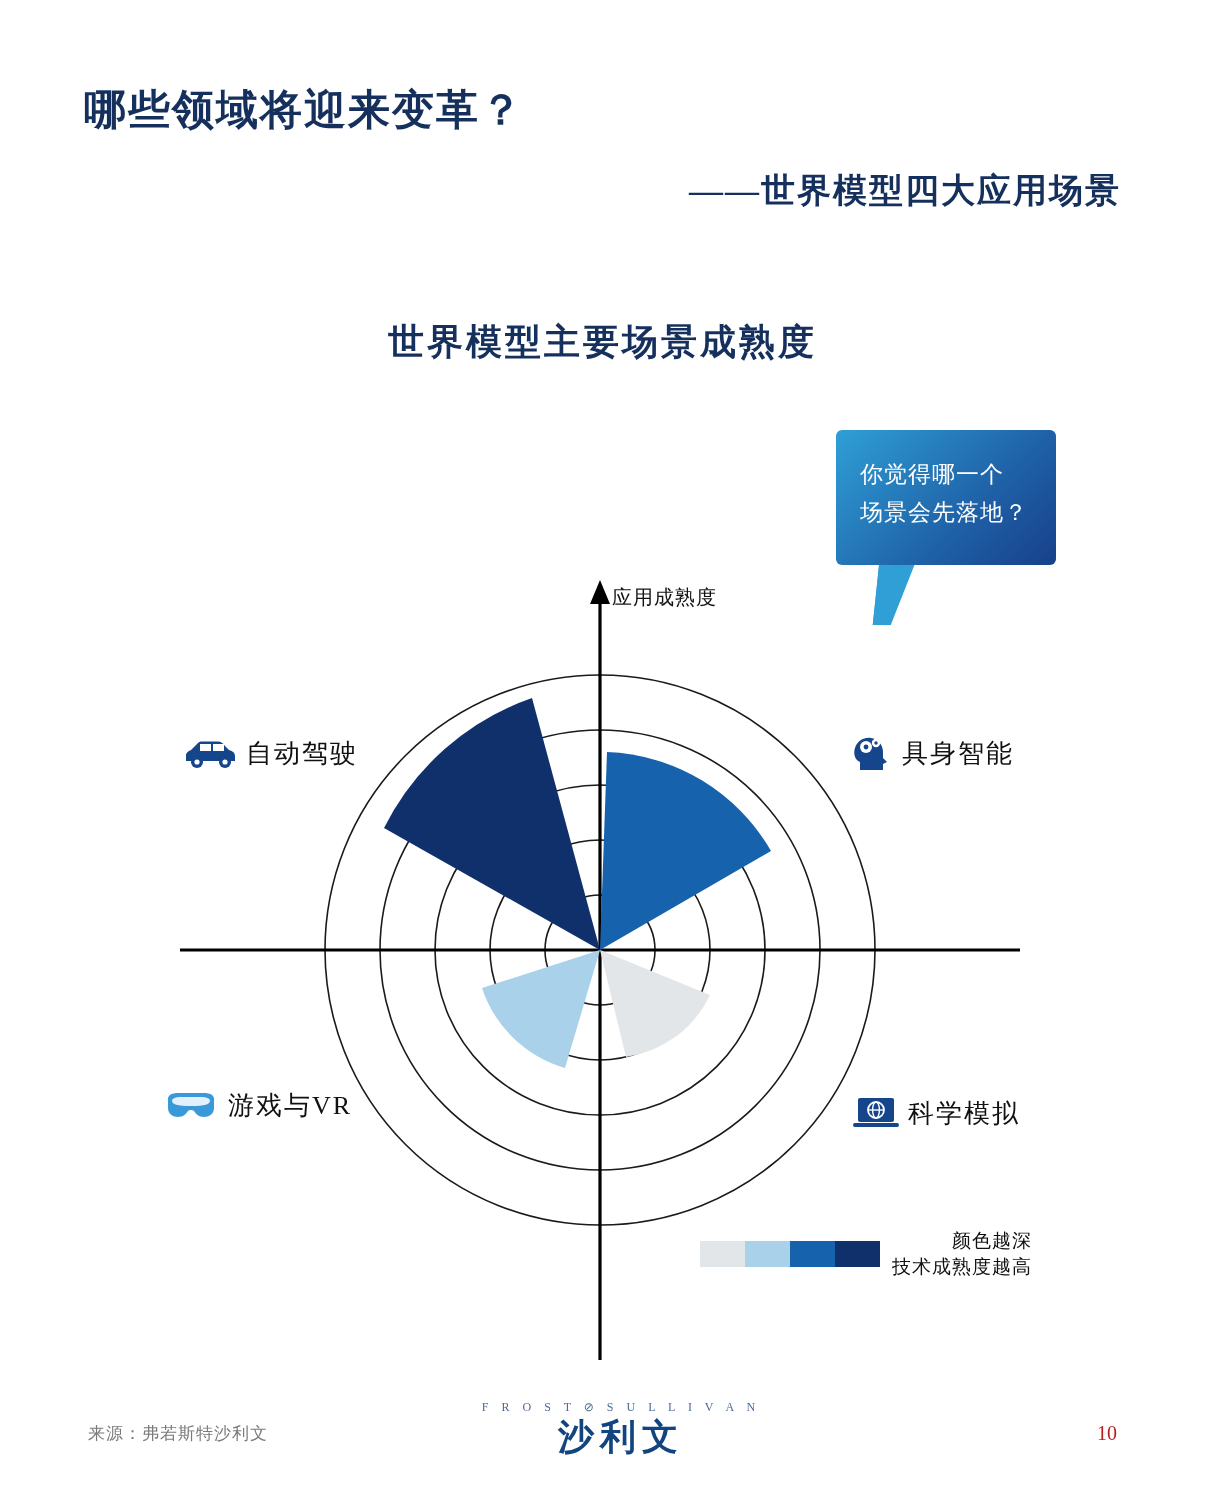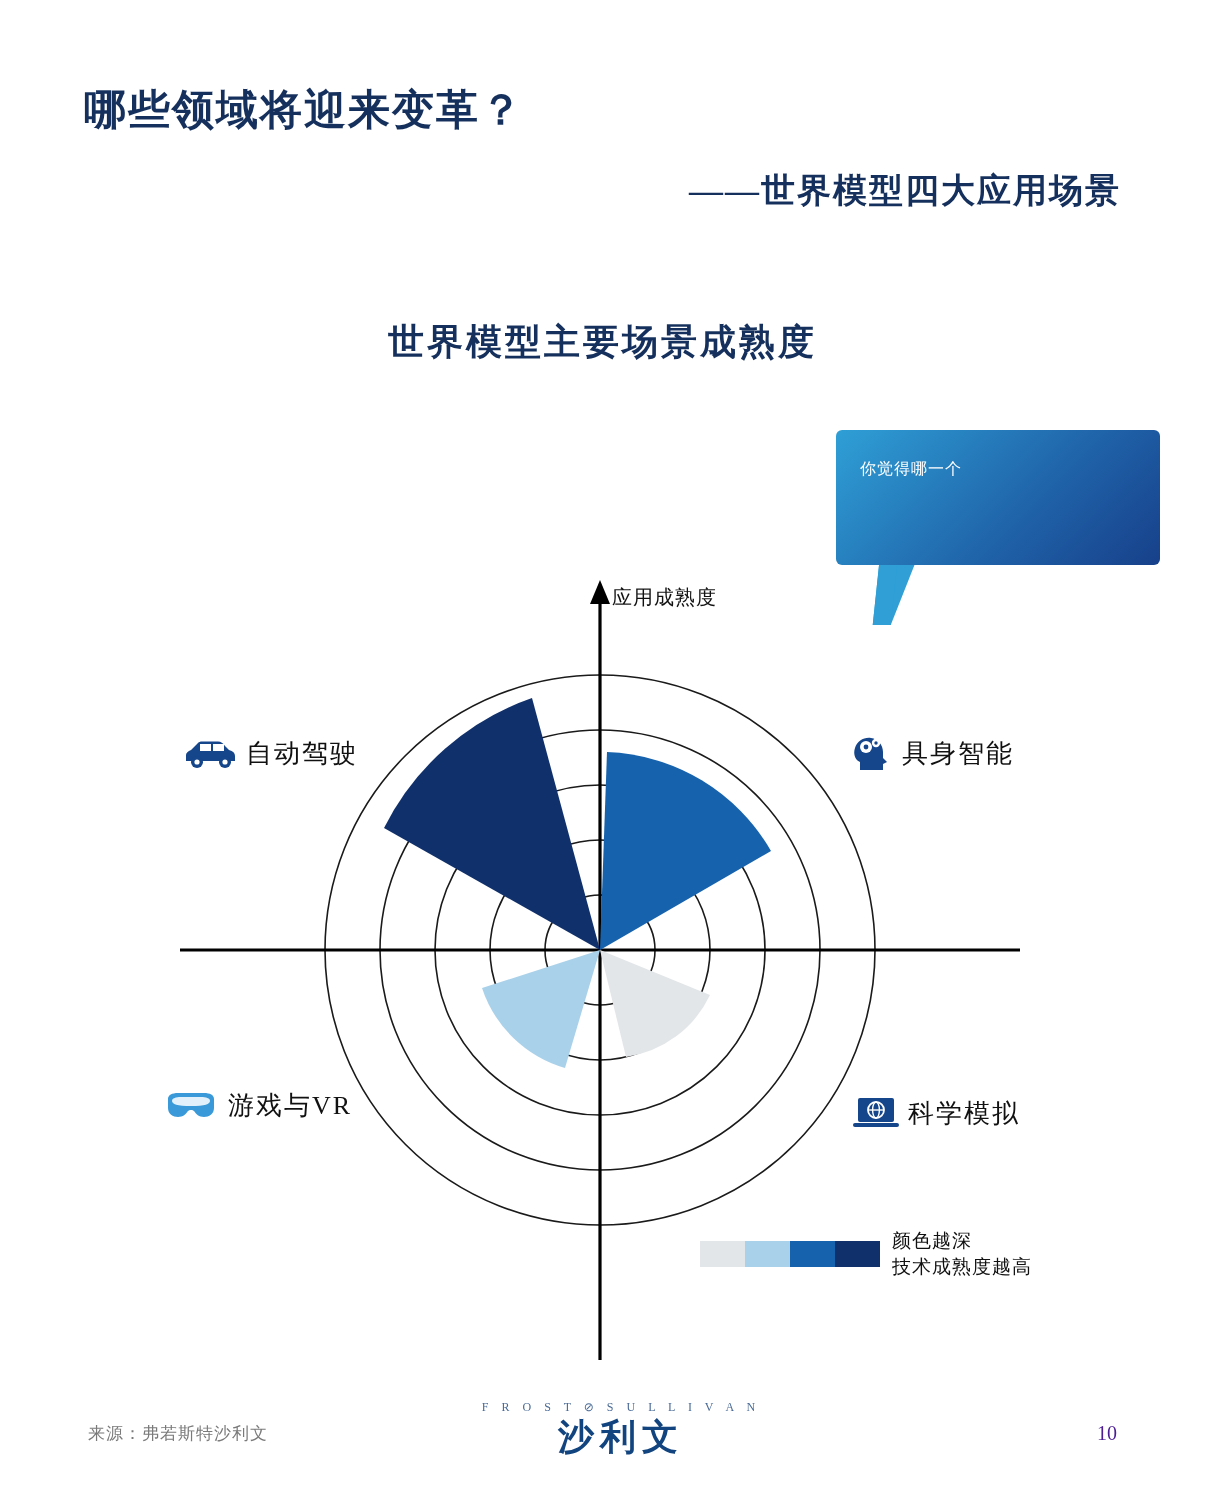--- a/index.html
+++ b/index.html
@@ -84,28 +84,28 @@
   .quad-icon {
     display: inline-flex;
     align-items: center;
     justify-content: center;
   }
   
   #callout {
     position: absolute;
     left: 836px;
     top: 430px;
-    width: 324px;
+    width: 220px;
     height: 135px;
     background: linear-gradient(135deg, #2f9fd6 0%, #1f62a8 60%, #17408a 100%);
     border-radius: 6px;
     color: #ffffff;
     padding: 26px 20px 0 24px;
     box-sizing: border-box;
-    font-size: 16px;
+    font-size: 23px;
     line-height: 1.65;
     letter-spacing: 1px;
   }
   #callout-tail {
     position: absolute;
     left: 876px;
     top: 563px;
     width: 0;
     height: 0;
     border-left: 18px solid #2f9fd6;
@@ -114,20 +114,21 @@
     transform: skewX(-6deg);
   }
   
   #legend {
     position: absolute;
     left: 700px;
     top: 1228px;
     display: flex;
     align-items: center;
     gap: 12px;
+    text-align: right;
   }
   #legend-swatches {
     display: flex;
   }
   #legend-swatches span {
     display: block;
     width: 45px;
     height: 26px;
   }
   #legend-text {
@@ -164,35 +165,36 @@
     font-weight: bold;
     letter-spacing: 6px;
     margin-top: -2px;
     color: #12457f;
   }
   #page-number {
     position: absolute;
     right: 88px;
     top: 1422px;
     font-size: 20px;
-    color: #4c1d95;
+    color: #b91c1c;
   }
 </style>
 </head>
 <body>
 
 <div class="slide">
 
   <div id="page-title">哪些领域将迎来变革？</div>
   <div id="page-subtitle">——世界模型四大应用场景</div>
   <div id="chart-title">世界模型主要场景成熟度</div>
 
   <div id="callout-tail"></div>
   <div id="callout">
     <div>你觉得哪一个</div>
+    <div>场景会先落地？</div>
   </div>
 
   <div id="chart-area">
     <svg id="chart-svg" width="960" height="820" viewBox="0 0 960 820">
 
       <g fill="none" stroke="#1a1a1a" stroke-width="1.6">
         <circle cx="480" cy="410" r="55"></circle>
         <circle cx="480" cy="410" r="110"></circle>
         <circle cx="480" cy="410" r="165"></circle>
         <circle cx="480" cy="410" r="220"></circle>

